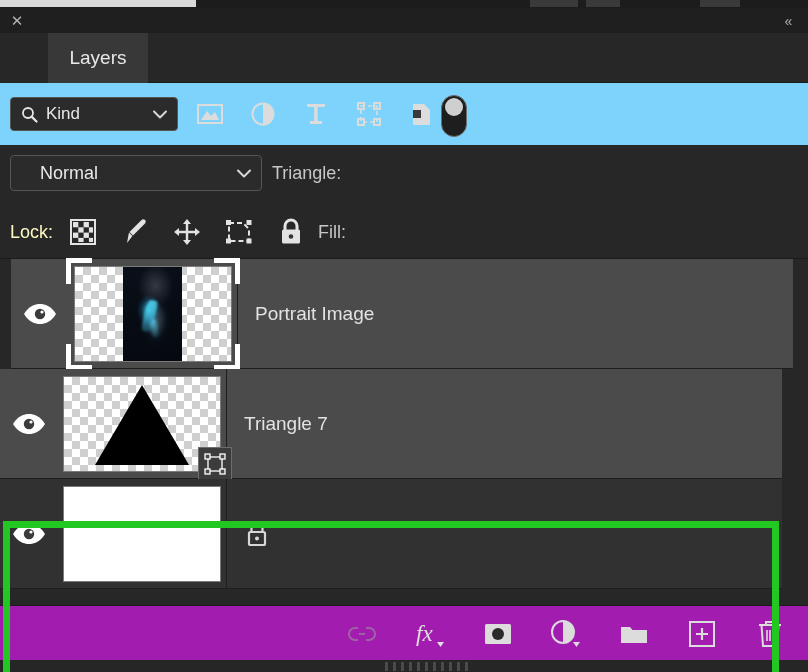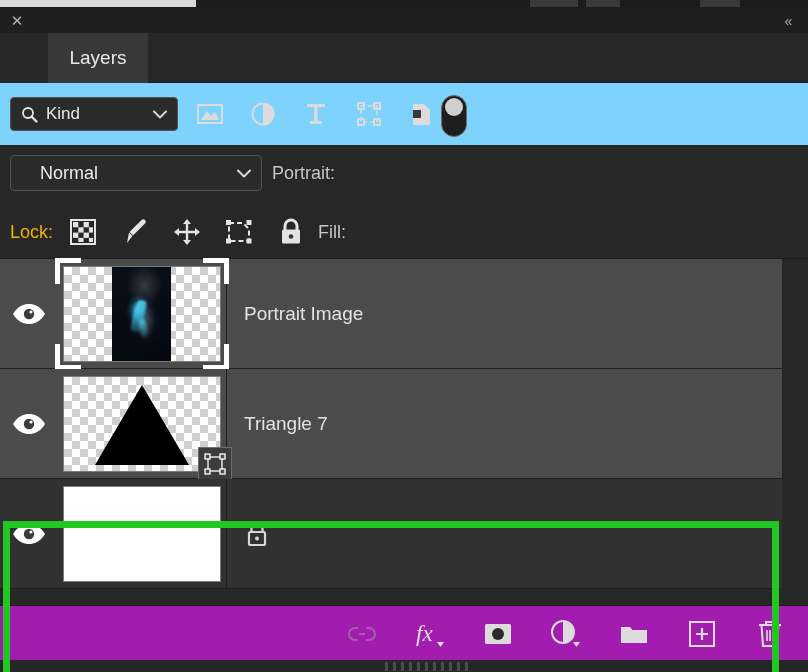--- a/index.html
+++ b/index.html
@@ -99,21 +99,21 @@
   }
   .num-field .num-val { color:#ffffff; font-size:19px; font-weight:bold; padding:0 9px; }
   .num-stepper {
     position:absolute; height:32px; width:32px; background:#2b2b2b;
     border:1px solid #6a6a6a; border-left:none; border-radius:0 3px 3px 0;
     display:flex; align-items:center; justify-content:center; cursor:pointer;
   }
 
   
   .lock-row { position:absolute; left:0; top:201px; width:808px; height:58px; background:#272727; border-bottom:1px solid #1b1b1b; }
-  .lock-label { position:absolute; left:10px; top:21px; color:#eab308; font-size:18px; }
+  .lock-label { position:absolute; left:10px; top:21px; color:#fef9c3; font-size:18px; }
   .lock-icons { position:absolute; left:68px; top:14px; height:34px; display:flex; align-items:center; gap:22px; }
   .lkicon { width:30px; height:30px; cursor:pointer; display:flex; align-items:center; justify-content:center; }
   .lkicon svg { display:block; }
   .fill-label { position:absolute; left:318px; top:21px; color:#c6c6c6; font-size:18px; }
 
   
   .layers-list { position:absolute; left:0; top:259px; width:808px; height:346px; background:#272727; }
   .layer-row {
     position:absolute; left:0; width:782px; height:110px;
     border-bottom:1px solid #1e1e1e; display:flex; align-items:center;
@@ -291,21 +291,21 @@
 
   <div class="blend-row">
     <div class="blend-select">
       <span class="blend-label">Normal</span>
       <span class="chev">
         <svg width="14" height="9" viewBox="0 0 14 9">
             <polyline points="1,1.5 7,7.5 13,1.5" fill="none" stroke="#d8d8d8" stroke-width="2" stroke-linecap="round" stroke-linejoin="round"></polyline>
           </svg>
       </span>
     </div>
-    <div class="opacity-label">Portrait:</div>
+    <div class="opacity-label">Triangle:</div>
     <div class="num-field" style="left:364px; top:162px; width:68px;">
       <span class="num-val">100%</span>
     </div>
     <div class="num-stepper" style="left:432px; top:162px;">
       <svg width="13" height="8" viewBox="0 0 13 8">
           <polyline points="1,1.5 6.5,6.5 12,1.5" fill="none" stroke="#d8d8d8" stroke-width="2" stroke-linecap="round" stroke-linejoin="round"></polyline>
         </svg>
     </div>
   </div>
 
@@ -359,21 +359,21 @@
     </div>
     <div class="num-stepper" style="left:432px; top:218px;">
       <svg width="13" height="8" viewBox="0 0 13 8">
           <polyline points="1,1.5 6.5,6.5 12,1.5" fill="none" stroke="#d8d8d8" stroke-width="2" stroke-linecap="round" stroke-linejoin="round"></polyline>
         </svg>
     </div>
   </div>
 
   <div class="layers-list">
 
-    <div class="layer-row selected" style="top:0;">
+    <div class="layer-row selected" style="top:0;margin-left:11px;">
       <div class="eye-cell">
         <svg width="34" height="22" viewBox="0 0 34 22">
           <path d="M1 11 C6 3 12 1 17 1 C22 1 28 3 33 11 C28 19 22 21 17 21 C12 21 6 19 1 11 Z" fill="#ffffff"></path>
           <circle cx="17" cy="11" r="5.2" fill="#3b3b3b"></circle>
           <circle cx="19" cy="9" r="1.6" fill="#ffffff"></circle>
         </svg>
       </div>
       <div class="thumb-cell">
         <div class="thumb">
           <div class="portrait-art">

